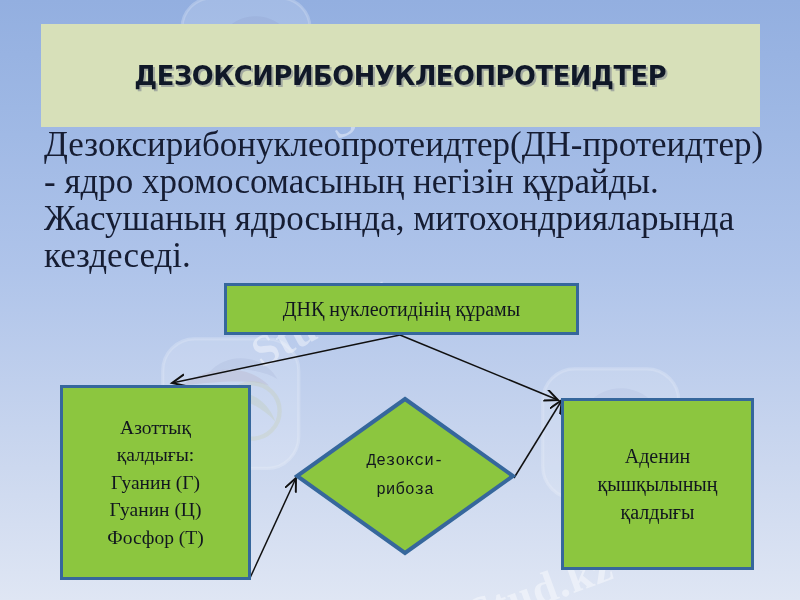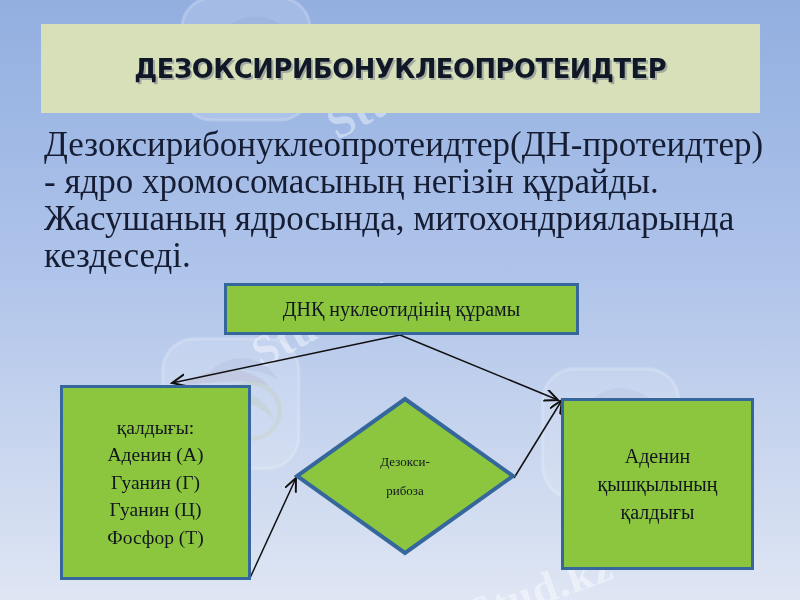--- a/index.html
+++ b/index.html
@@ -60,21 +60,21 @@
   .wm-logo-1 { left: 170px; top: -10px; }
   .wm-logo-2 { left: 150px; top: 330px; }
   .wm-logo-3 { left: 530px; top: 360px; }
 
   
   #title-band {
     position: absolute;
     left: 41px;
     top: 24px;
     width: 719px;
-    height: 89px;
+    height: 103px;
     background: #d7e0b9;
     display: flex;
     align-items: center;
     justify-content: center;
   }
   #title-text {
     font-family: "DejaVu Sans", "Liberation Sans", sans-serif;
     font-weight: bold;
     font-size: 26.5px;
     color: #101828;
@@ -142,24 +142,24 @@
     z-index: 3;
   }
   #node-diamond-label {
     position: absolute;
     left: 0; top: 0;
     width: 222px; height: 160px;
     display: flex;
     align-items: center;
     justify-content: center;
     text-align: center;
-    font-size: 13px;
+    font-size: 16px;
     line-height: 29px;
     color: #11161f;
-    font-family: Liberation Serif, serif;
+    font-family: Liberation Mono, monospace;
   }
 
   #connectors {
     position: absolute;
     left: 0; top: 0;
     width: 800px; height: 600px;
     z-index: 2;
   }
 
   .node-line { display: block; }
@@ -220,22 +220,22 @@
 
       <path class="node-line" d="M514,478 L562,400" fill="none" stroke="#101010" stroke-width="1.5" marker-end="url(#ah)"></path>
     </svg>
 
     <div class="node" id="node-top">
       <span>ДНҚ нуклеотидінің құрамы</span>
     </div>
 
     <div class="node" id="node-left">
       <div>
+        <div>Азоттық</div>
         <div>қалдығы:</div>
-        <div>Аденин (А)</div>
         <div>Гуанин (Г)</div>
         <div>Гуанин (Ц)</div>
         <div>Фосфор (Т)</div>
       </div>
     </div>
 
     <div id="node-diamond-wrap">
       <svg width="222" height="160" viewBox="0 0 222 160">
         <polygon points="111,3 219,80 111,157 3,80" fill="#8cc63f" stroke="#36679c" stroke-width="4"></polygon>
       </svg>

